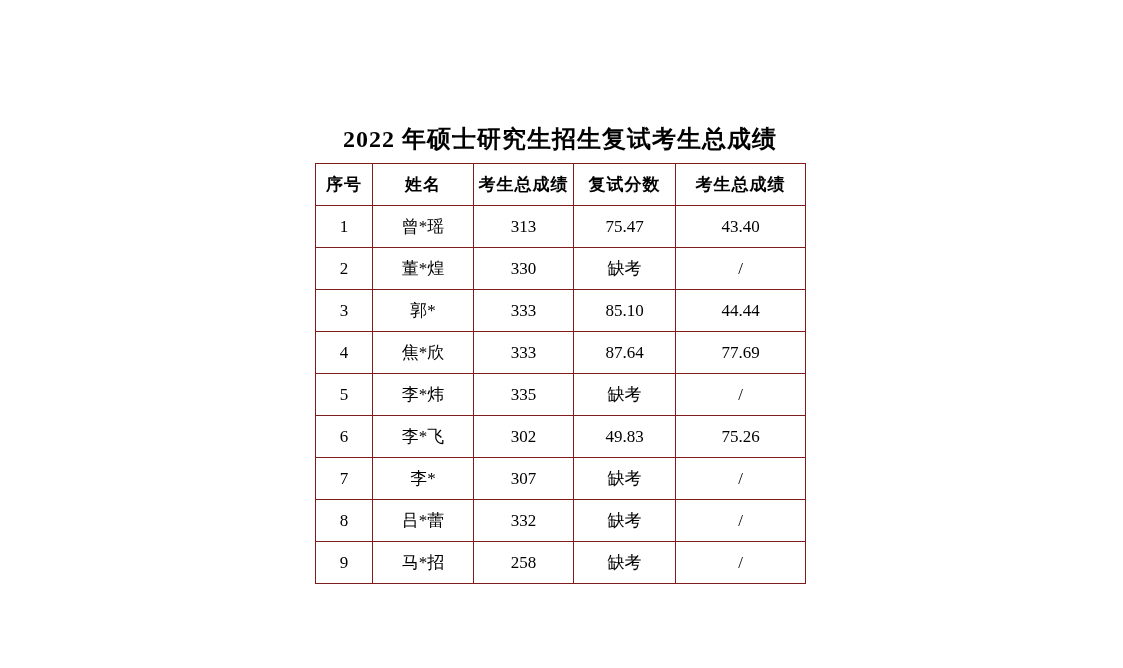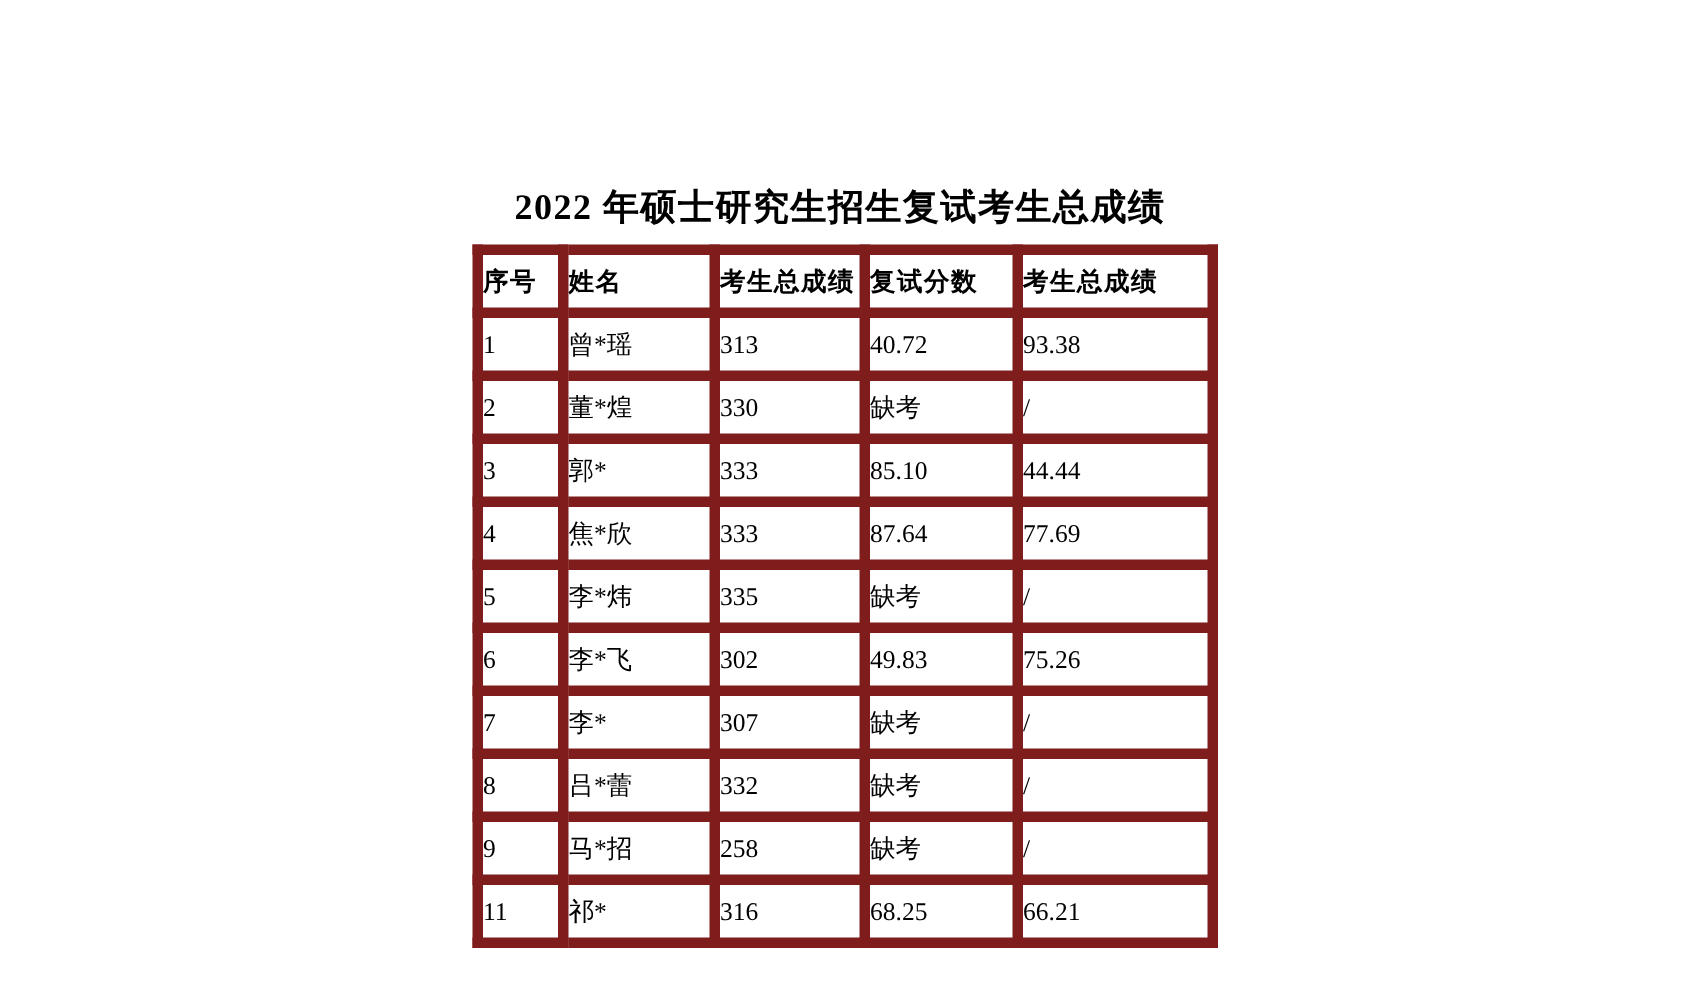--- a/index.html
+++ b/index.html
@@ -31,23 +31,23 @@
   table.score-table {
     position: absolute;
     left: 315px;
     top: 163px;
     width: 490px;
     border-collapse: collapse;
     table-layout: fixed;
   }
   table.score-table th,
   table.score-table td {
-    border: 7px solid #7f1d1d;
+    border: 1px solid #7f1d1d;
     height: 42px;
-    text-align: left;
+    text-align: center;
     vertical-align: middle;
     font-size: 17px;
     line-height: 1;
     overflow: hidden;
     white-space: nowrap;
   }
   table.score-table th {
     font-weight: bold;
     letter-spacing: 1px;
   }
@@ -82,22 +82,22 @@
         <th>考生总成绩</th>
         <th>复试分数</th>
         <th>考生总成绩</th>
       </tr>
     </thead>
     <tbody id="table-body">
         <tr>
           <td>1</td>
           <td>曾*瑶</td>
           <td>313</td>
-          <td>40.72</td>
-          <td>93.38</td>
+          <td>75.47</td>
+          <td>43.40</td>
         </tr>
         <tr>
           <td>2</td>
           <td>董*煌</td>
           <td>330</td>
           <td>缺考</td>
           <td>/</td>
         </tr>
         <tr>
           <td>3</td>
@@ -141,23 +141,16 @@
           <td>缺考</td>
           <td>/</td>
         </tr>
         <tr>
           <td>9</td>
           <td>马*招</td>
           <td>258</td>
           <td>缺考</td>
           <td>/</td>
         </tr>
-        <tr>
-          <td>11</td>
-          <td>祁*</td>
-          <td>316</td>
-          <td>68.25</td>
-          <td>66.21</td>
-        </tr>
       </tbody>
   </table>
 
 </div>
 
 </body></html>

